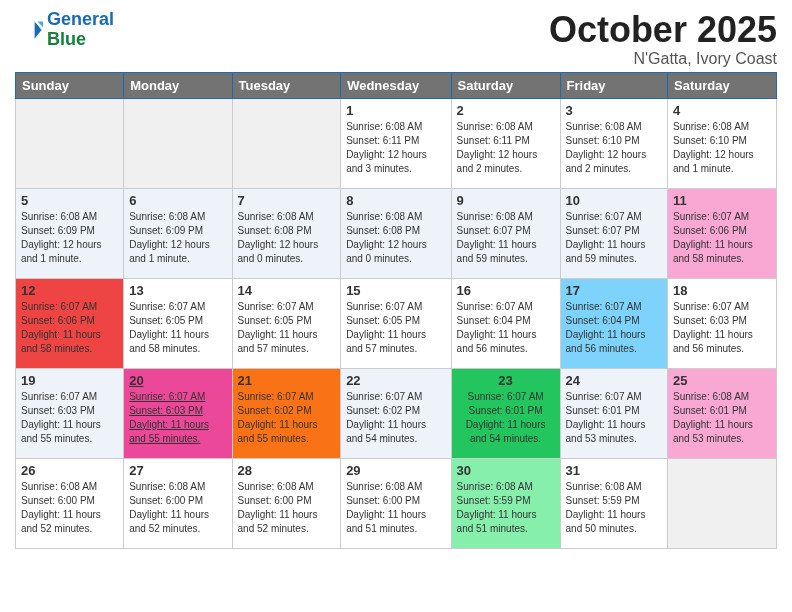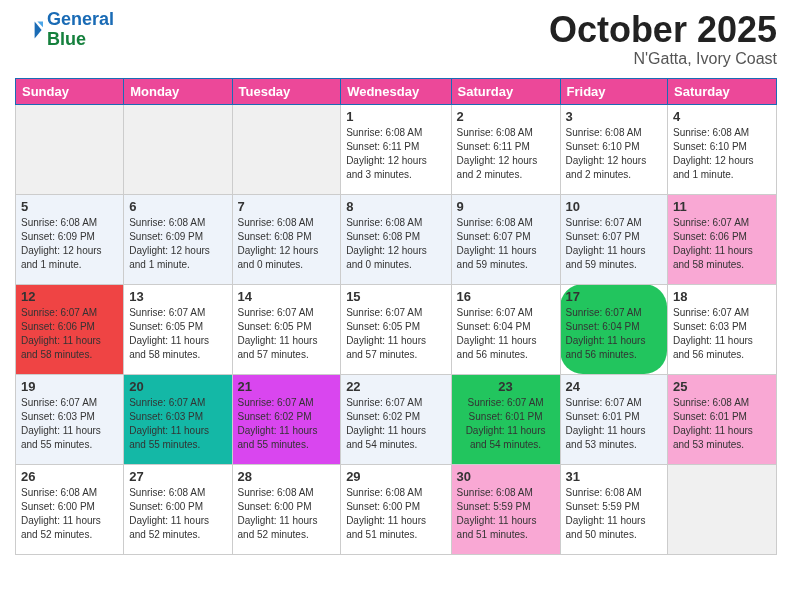--- a/index.html
+++ b/index.html
@@ -12,21 +12,21 @@
     }
     .page {
       width: 792px;
       background: #fff;
       padding: 10px 15px 15px 15px;
     }
     .header {
       display: flex;
       justify-content: space-between;
       align-items: flex-start;
-      margin-bottom: 10px;
+      margin-bottom: 4px;
       gap: 12px;
     }
     .logo {
       display: flex;
       align-items: center;
       gap: 4px;
     }
     .logo-text {
       font-size: 18px;
       font-weight: bold;
@@ -52,21 +52,21 @@
     .location {
       font-size: 16px;
       color: #555;
     }
     .calendar {
       width: 100%;
       border-collapse: collapse;
       border: 1px solid #ccc;
     }
     .calendar th {
-      background: #ec4899;
+      background: #737373;
       color: #fff;
       font-size: 13px;
       font-weight: bold;
       padding: 5px 6px;
       text-align: left;
       border: 1px solid #1a6bb5;
     }
     .calendar td {
       width: 113px;
       vertical-align: top;
@@ -241,21 +241,21 @@
 Daylight: 11 hours
 and 57 minutes.</div>
           </td>
           <td style="background: rgb(255, 255, 255);">
             <span class="day-num">16</span>
             <div class="day-info" style="white-space: pre-line;">Sunrise: 6:07 AM
 Sunset: 6:04 PM
 Daylight: 11 hours
 and 56 minutes.</div>
           </td>
-          <td style="background: #22c55e; border-radius: 23px;">
+          <td style="background: #7dd3fc;">
             <span class="day-num">17</span>
             <div class="day-info" style="white-space: pre-line;">Sunrise: 6:07 AM
 Sunset: 6:04 PM
 Daylight: 11 hours
 and 56 minutes.</div>
           </td>
           <td style="background: rgb(255, 255, 255);">
             <span class="day-num">18</span>
             <div class="day-info" style="white-space: pre-line;">Sunrise: 6:07 AM
 Sunset: 6:03 PM
@@ -264,28 +264,28 @@
           </td>
         </tr>
         <tr style="background: rgb(238, 243, 250);">
           <td style="background: rgb(238, 243, 250);">
             <span class="day-num">19</span>
             <div class="day-info" style="white-space: pre-line;">Sunrise: 6:07 AM
 Sunset: 6:03 PM
 Daylight: 11 hours
 and 55 minutes.</div>
           </td>
-          <td style="background: #14b8a6;">
+          <td style="background: #ec4899; text-decoration: underline;">
             <span class="day-num">20</span>
             <div class="day-info" style="white-space: pre-line;">Sunrise: 6:07 AM
 Sunset: 6:03 PM
 Daylight: 11 hours
 and 55 minutes.</div>
           </td>
-          <td style="background: #d946ef;">
+          <td style="background: #f97316;">
             <span class="day-num">21</span>
             <div class="day-info" style="white-space: pre-line;">Sunrise: 6:07 AM
 Sunset: 6:02 PM
 Daylight: 11 hours
 and 55 minutes.</div>
           </td>
           <td style="background: rgb(238, 243, 250);">
             <span class="day-num">22</span>
             <div class="day-info" style="white-space: pre-line;">Sunrise: 6:07 AM
 Sunset: 6:02 PM
@@ -336,21 +336,21 @@
 Daylight: 11 hours
 and 52 minutes.</div>
           </td>
           <td style="background: rgb(255, 255, 255);">
             <span class="day-num">29</span>
             <div class="day-info" style="white-space: pre-line;">Sunrise: 6:08 AM
 Sunset: 6:00 PM
 Daylight: 11 hours
 and 51 minutes.</div>
           </td>
-          <td style="background: #f9a8d4;">
+          <td style="background: #86efac;">
             <span class="day-num">30</span>
             <div class="day-info" style="white-space: pre-line;">Sunrise: 6:08 AM
 Sunset: 5:59 PM
 Daylight: 11 hours
 and 51 minutes.</div>
           </td>
           <td style="background: rgb(255, 255, 255);">
             <span class="day-num">31</span>
             <div class="day-info" style="white-space: pre-line;">Sunrise: 6:08 AM
 Sunset: 5:59 PM

